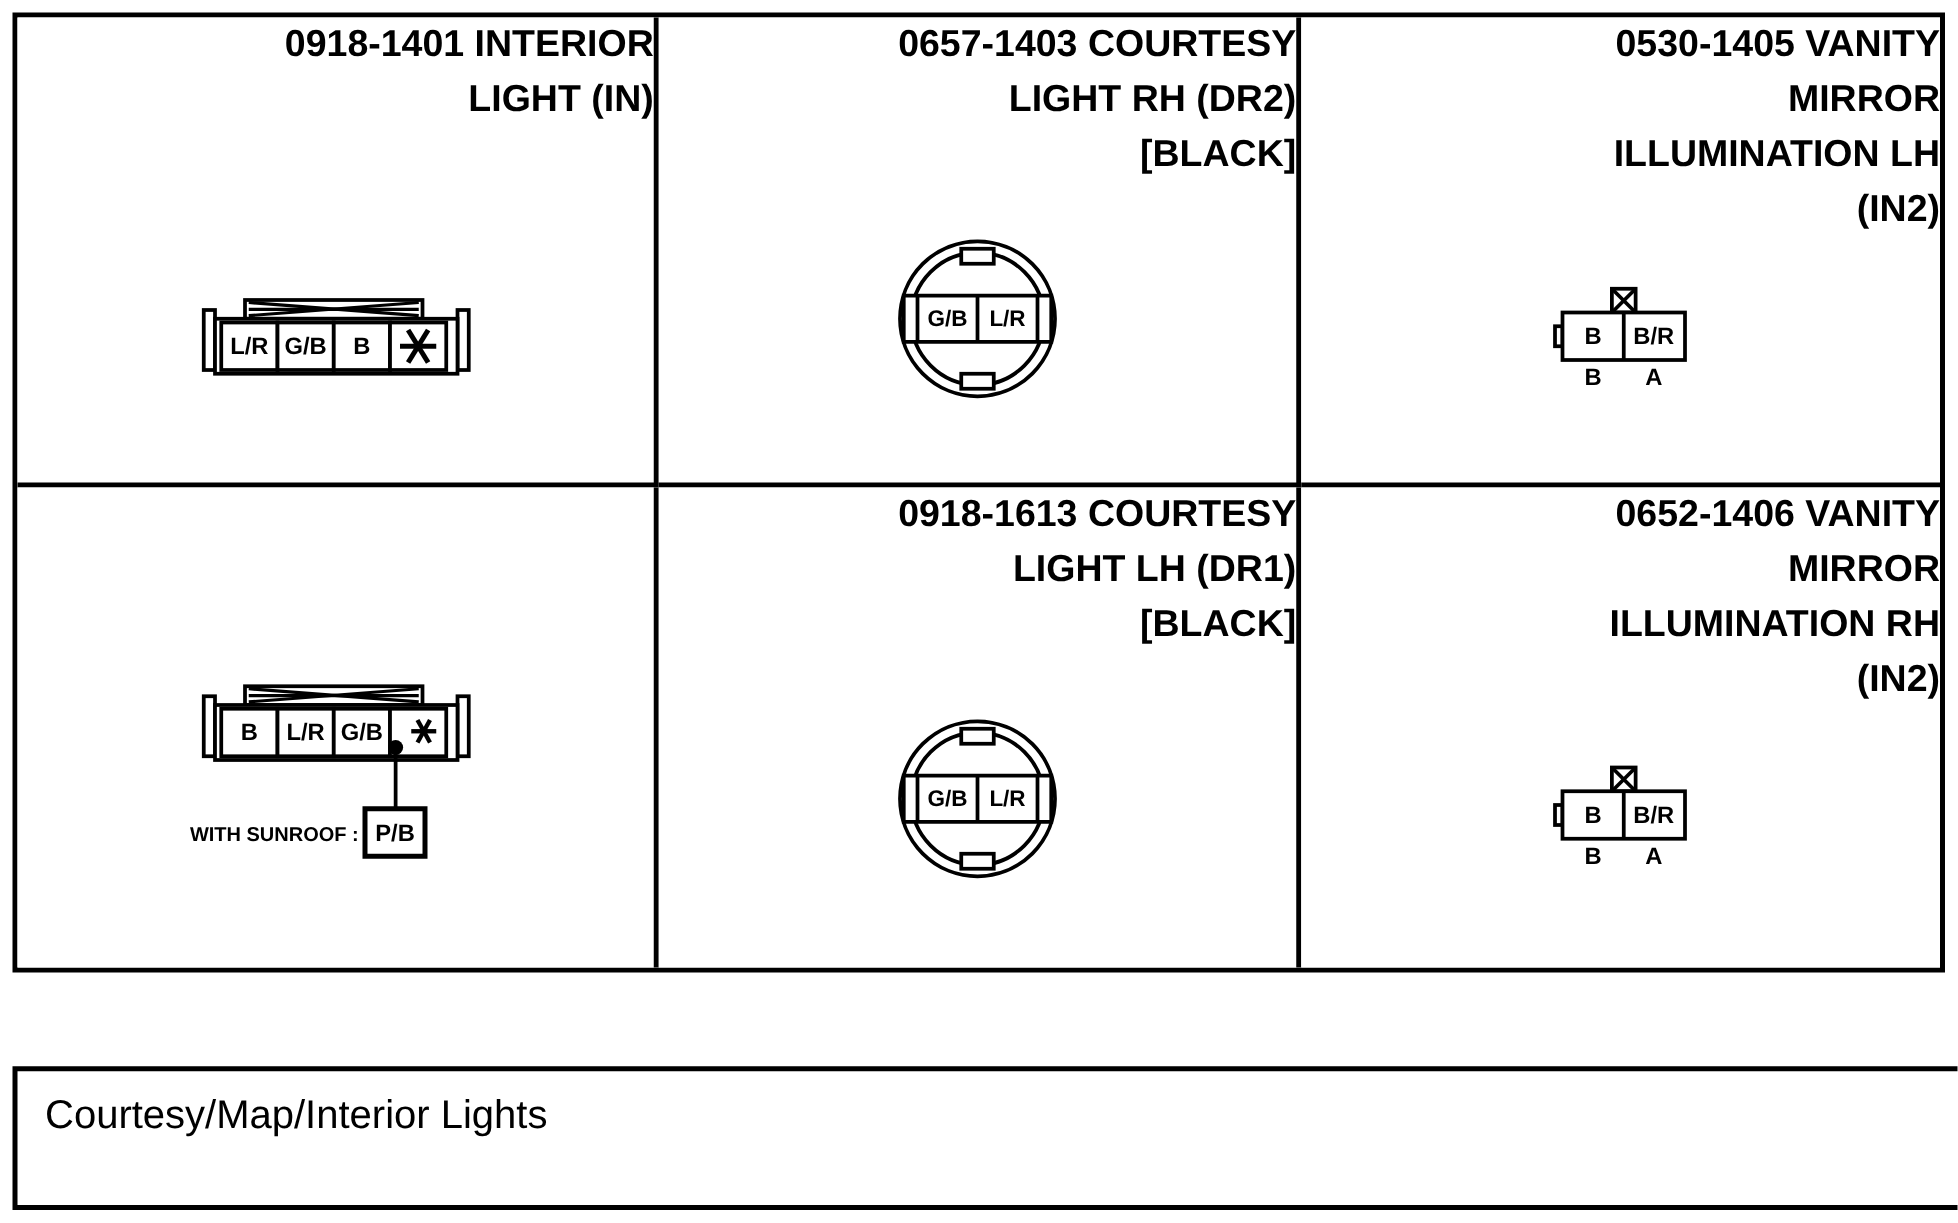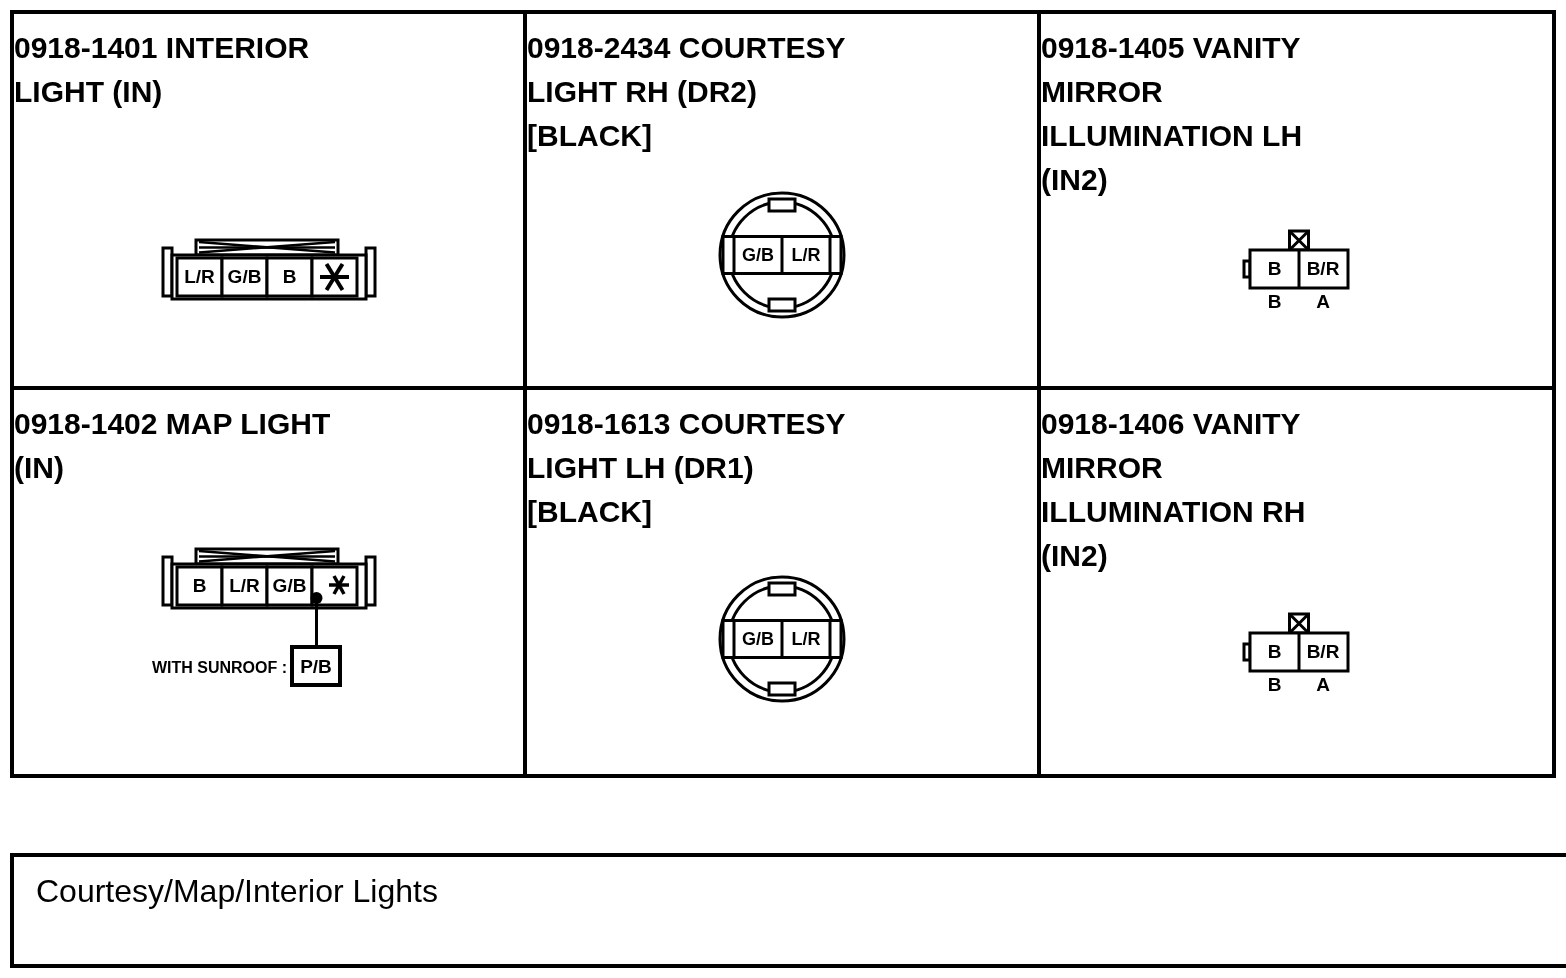--- a/index.html
+++ b/index.html
@@ -12,21 +12,21 @@
     width:1538px; height:760px;
     border:4px solid #000;
     display:grid;
     grid-template-columns:513px 514px auto;
     grid-template-rows:376px auto;
   }
   .cell { position:relative; background:#fff; }
   .cell.br { border-right:4px solid #000; }
   .cell.bb { border-bottom:4px solid #000; }
   .title {
-    padding-top:12px; text-align:left;
+    text-align:right;
     font-weight:bold; font-size:30px; line-height:44px;
     white-space:pre-line; letter-spacing:0px;
   }
   .fig { position:absolute; left:50%; transform:translateX(-50%); }
   .c1 .fig { top:224px; }
   .c2 .fig { top:175px; }
   .c3 .fig { top:214px; }
   .c4 .fig { top:157px; }
   .c5 .fig { top:183px; }
   .c6 .fig { top:221px; }
@@ -77,63 +77,61 @@
           <g class="ln" stroke-width="4">
             <line x1="159" y1="39" x2="188" y2="39"></line>
             <line x1="165.5" y1="26" x2="181.5" y2="52"></line>
             <line x1="181.5" y1="26" x2="165.5" y2="52"></line>
           </g>
         </svg>
       </div>
     </div>
 
     <div class="cell c2 br bb">
-      <div class="title">0918-2434 COURTESY
+      <div class="title">0657-1403 COURTESY
 LIGHT RH (DR2)
 [BLACK]</div>
       <div class="fig">
         <svg width="132" height="132" viewBox="0 0 132 132">
           <circle class="wh" cx="66" cy="66" r="62" stroke-width="3"></circle>
           <circle class="ln" cx="66" cy="66" r="53" stroke-width="3"></circle>
           <rect class="wh" x="53" y="10" width="26" height="12" stroke-width="3"></rect>
           <rect class="wh" x="53" y="110" width="26" height="12" stroke-width="3"></rect>
           <rect class="wh" x="7" y="47.5" width="118" height="37" stroke-width="3"></rect>
           <line class="ln" x1="18" y1="47.5" x2="18" y2="84.5" stroke-width="3"></line>
           <line class="ln" x1="66" y1="47.5" x2="66" y2="84.5" stroke-width="3"></line>
           <line class="ln" x1="114" y1="47.5" x2="114" y2="84.5" stroke-width="3"></line>
           <text x="42" y="72" font-size="18" text-anchor="middle">G/B</text>
           <text x="90" y="72" font-size="18" text-anchor="middle">L/R</text>
         </svg>
       </div>
     </div>
 
     <div class="cell c3 bb">
-      <div class="title">0918-1405 VANITY
+      <div class="title">0530-1405 VANITY
 MIRROR
 ILLUMINATION LH
 (IN2)</div>
       <div class="fig">
         <svg width="112" height="84" viewBox="0 0 112 84">
           <rect class="wh" x="48.5" y="3" width="19" height="19" stroke-width="3"></rect>
           <line class="ln" x1="48.5" y1="3" x2="67.5" y2="22" stroke-width="3"></line>
           <line class="ln" x1="67.5" y1="3" x2="48.5" y2="22" stroke-width="3"></line>
           <rect class="wh" x="3" y="33" width="6" height="16" stroke-width="3"></rect>
           <rect class="wh" x="9" y="22" width="98" height="38" stroke-width="3"></rect>
           <line class="ln" x1="58" y1="22" x2="58" y2="60" stroke-width="3"></line>
           <text x="33.5" y="47" font-size="19" text-anchor="middle">B</text>
           <text x="82" y="47" font-size="19" text-anchor="middle">B/R</text>
           <text x="33.5" y="80" font-size="19" text-anchor="middle">B</text>
           <text x="82" y="80" font-size="19" text-anchor="middle">A</text>
         </svg>
       </div>
     </div>
 
     <div class="cell c4 br">
-      <div class="title">0918-1402 MAP LIGHT
-(IN)</div>
       <div class="fig">
         <svg width="216" height="142" viewBox="0 0 216 142">
           <rect class="wh" x="35" y="2" width="142" height="15" stroke-width="3"></rect>
           <g class="ln" stroke-width="2.5">
             <line x1="38" y1="14.5" x2="174" y2="4"></line>
             <line x1="38" y1="4" x2="174" y2="14.5"></line>
             <line x1="38" y1="9.5" x2="174" y2="9.5"></line>
           </g>
           <rect class="wh" x="2" y="10" width="9" height="48" stroke-width="3"></rect>
           <rect class="wh" x="205" y="10" width="9" height="48" stroke-width="3"></rect>
@@ -173,21 +171,21 @@
           <line class="ln" x1="18" y1="47.5" x2="18" y2="84.5" stroke-width="3"></line>
           <line class="ln" x1="66" y1="47.5" x2="66" y2="84.5" stroke-width="3"></line>
           <line class="ln" x1="114" y1="47.5" x2="114" y2="84.5" stroke-width="3"></line>
           <text x="42" y="72" font-size="18" text-anchor="middle">G/B</text>
           <text x="90" y="72" font-size="18" text-anchor="middle">L/R</text>
         </svg>
       </div>
     </div>
 
     <div class="cell c6">
-      <div class="title">0918-1406 VANITY
+      <div class="title">0652-1406 VANITY
 MIRROR
 ILLUMINATION RH
 (IN2)</div>
       <div class="fig">
         <svg width="112" height="84" viewBox="0 0 112 84">
           <rect class="wh" x="48.5" y="3" width="19" height="19" stroke-width="3"></rect>
           <line class="ln" x1="48.5" y1="3" x2="67.5" y2="22" stroke-width="3"></line>
           <line class="ln" x1="67.5" y1="3" x2="48.5" y2="22" stroke-width="3"></line>
           <rect class="wh" x="3" y="33" width="6" height="16" stroke-width="3"></rect>
           <rect class="wh" x="9" y="22" width="98" height="38" stroke-width="3"></rect>

